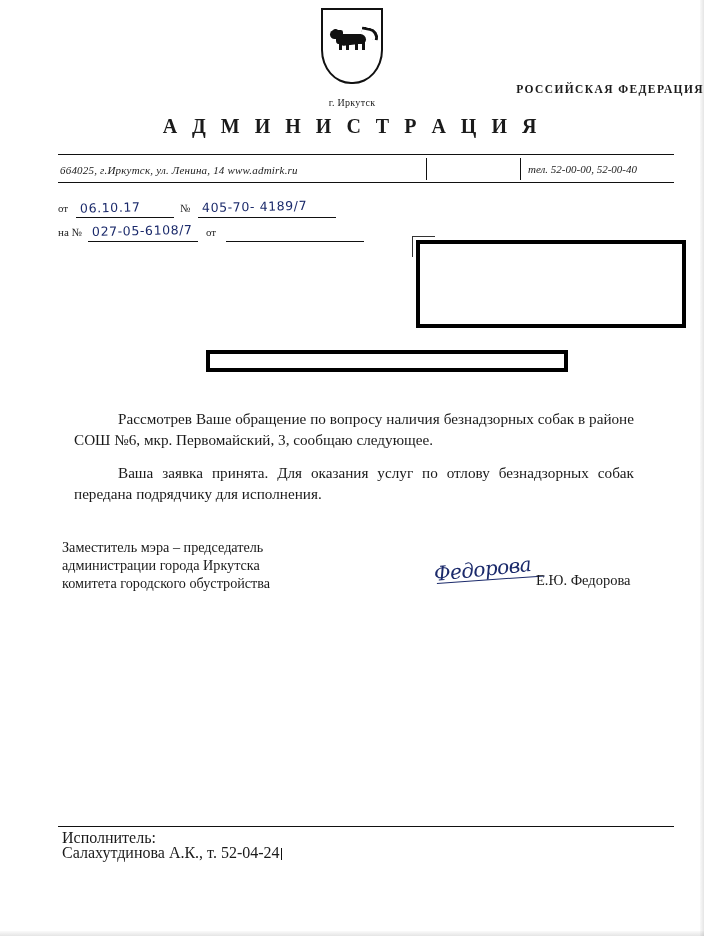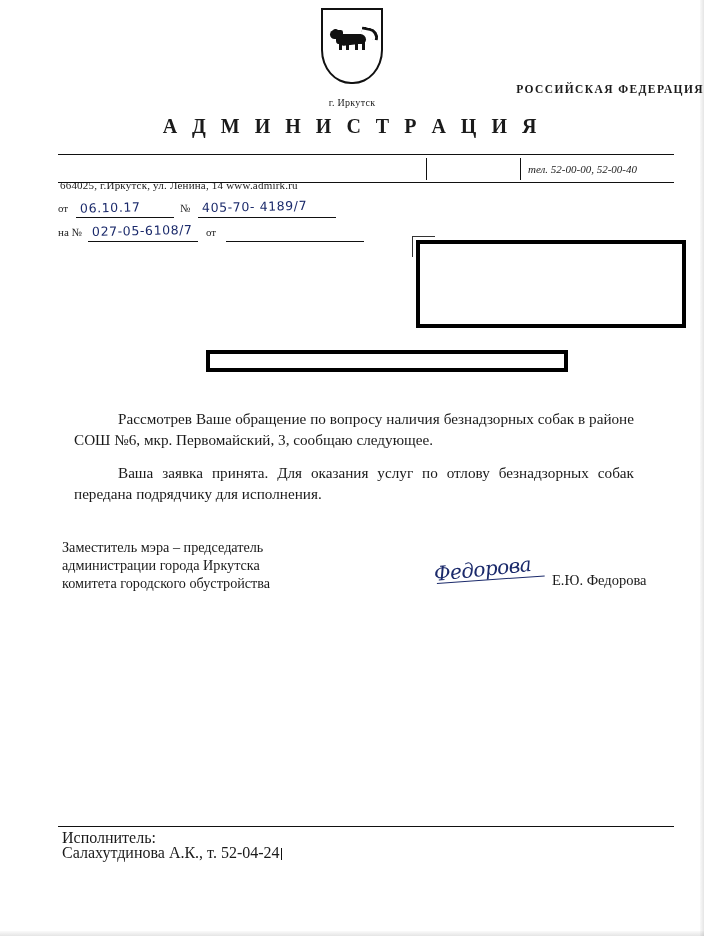--- a/index.html
+++ b/index.html
@@ -157,23 +157,24 @@
     position: absolute;
     top: 160px;
     left: 58px;
     right: 30px;
     height: 22px;
     font-size: 11px;
   }
   .contact-left {
     position: absolute;
     left: 2px;
-    top: 19px;
+    top: 4px;
     font-size: 11px;
     letter-spacing: 0.2px;
+    font-style: italic;
   }
   .contact-sep {
     position: absolute;
     left: 368px;
     top: -2px;
     width: 0;
     height: 22px;
     border-left: 1px solid #111;
   }
   .contact-sep2 {
@@ -281,21 +282,21 @@
   .sig-title {
     position: absolute;
     left: 62px;
     top: 538px;
     width: 280px;
     font-size: 14.2px;
     line-height: 18px;
   }
   .sig-name {
     position: absolute;
-    left: 552px;
+    left: 536px;
     top: 572px;
     font-size: 14.5px;
     white-space: nowrap;
   }
   .signature-glyph {
     position: absolute;
     left: 434px;
     top: 556px;
     width: 116px;
     height: 32px;

